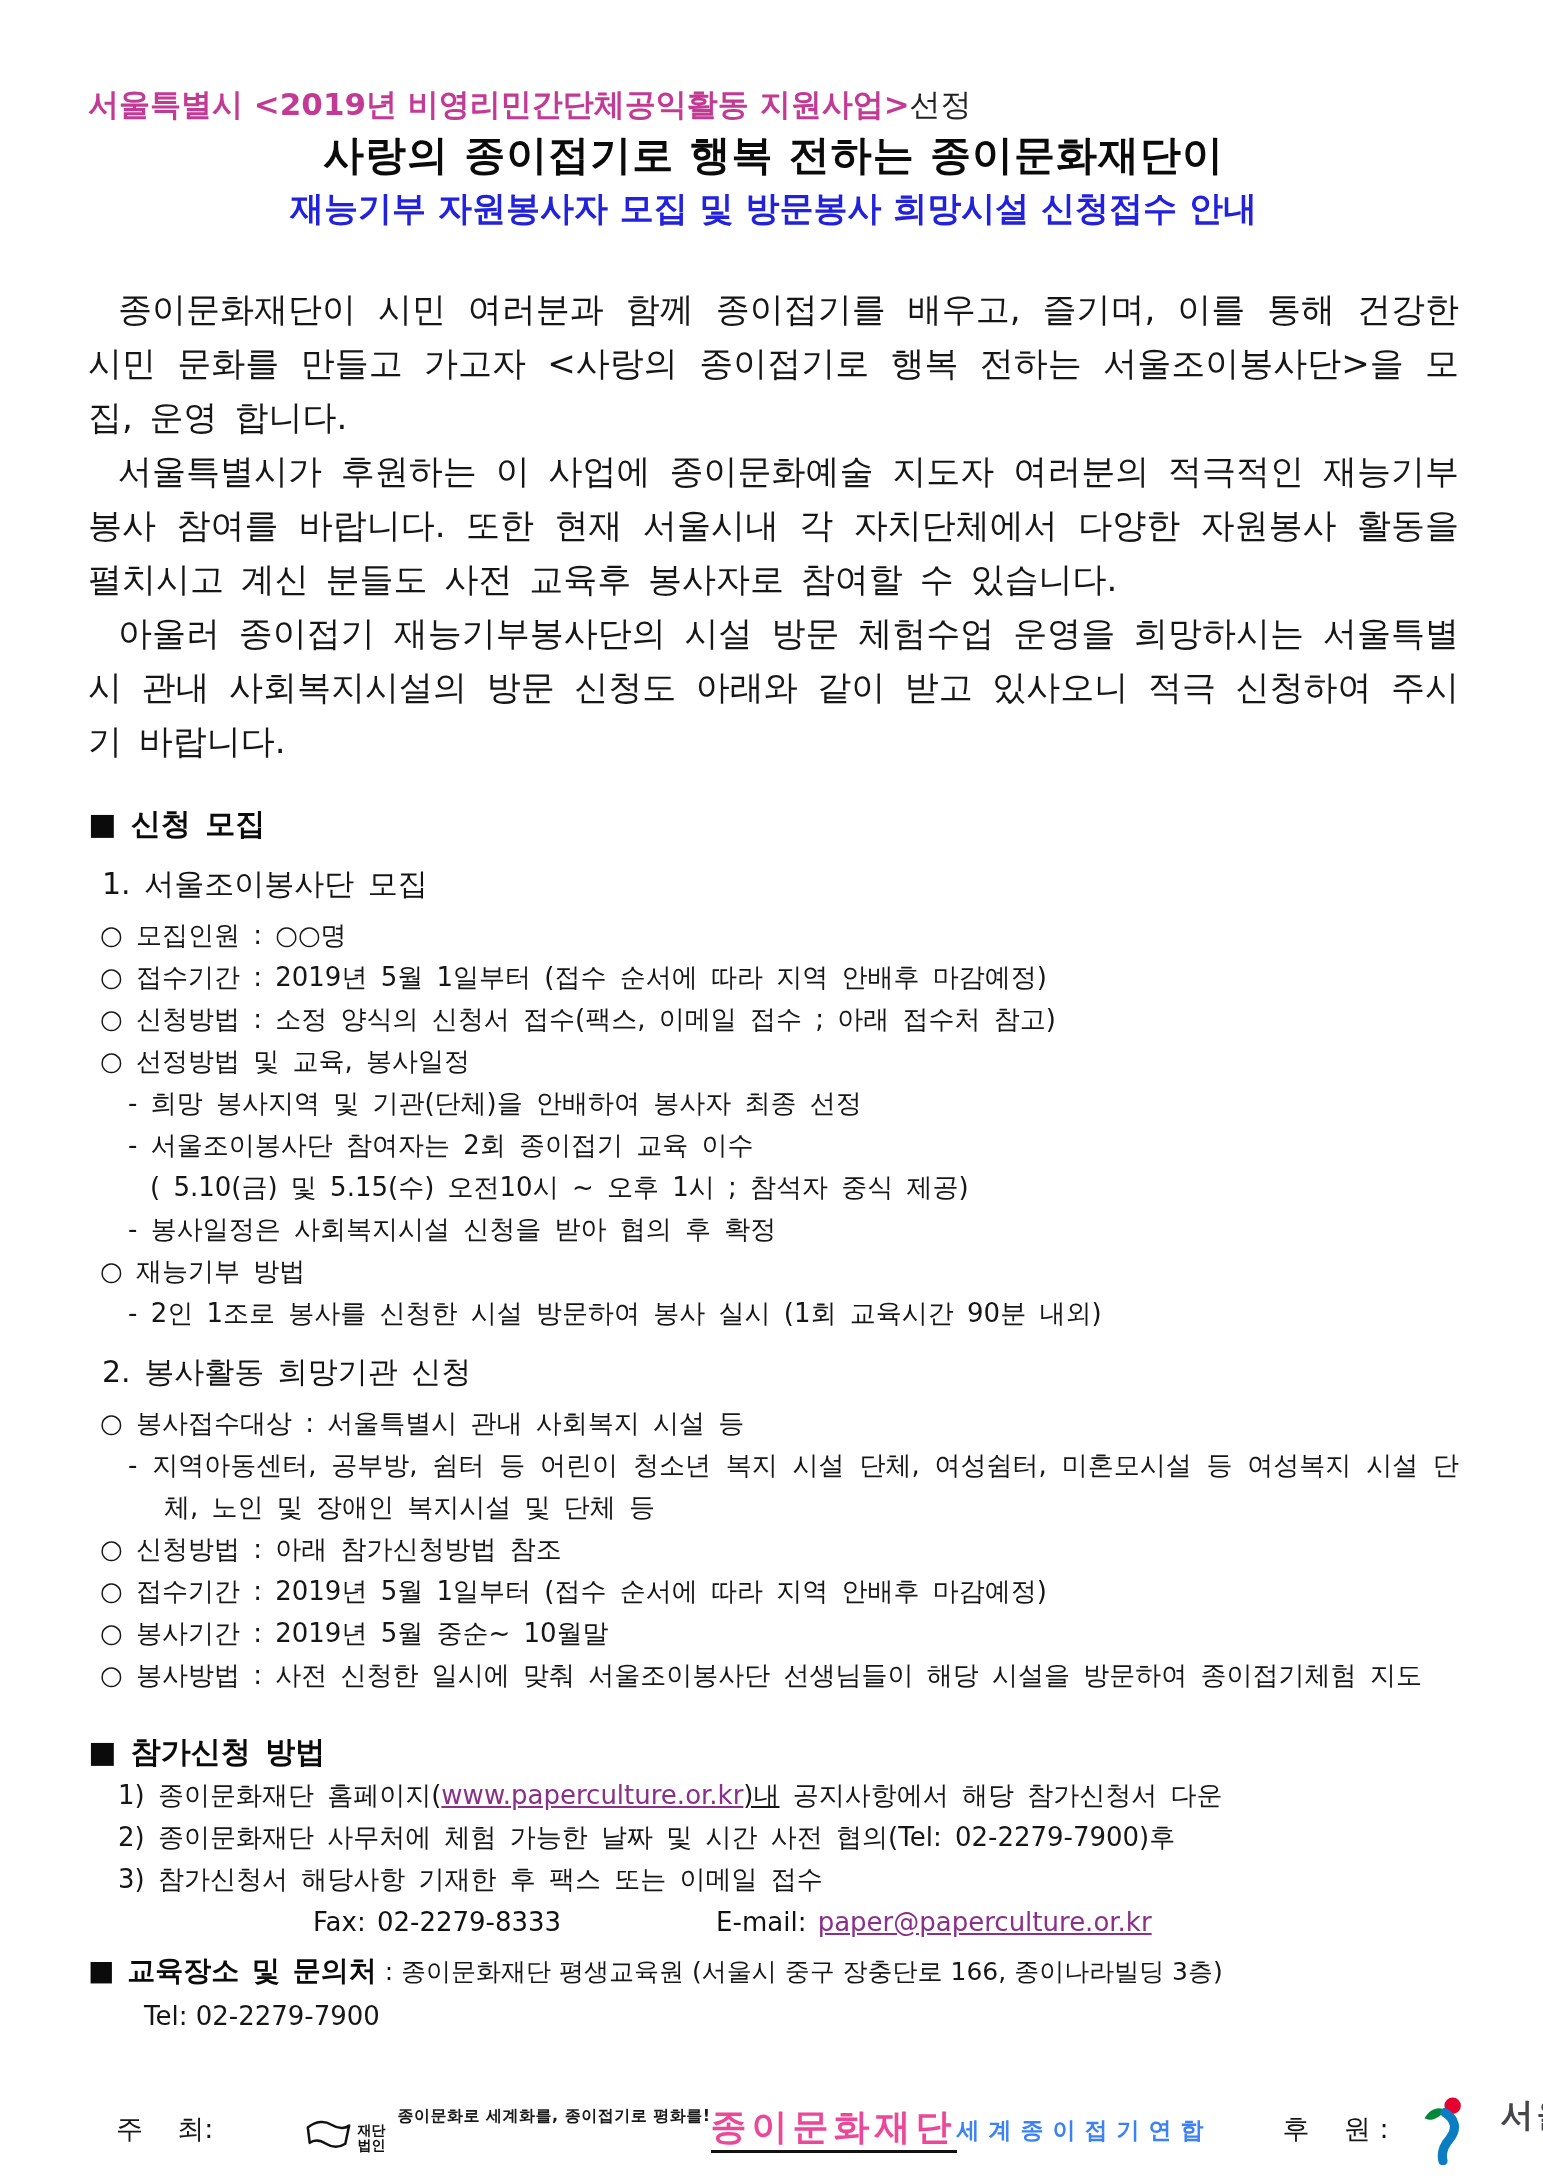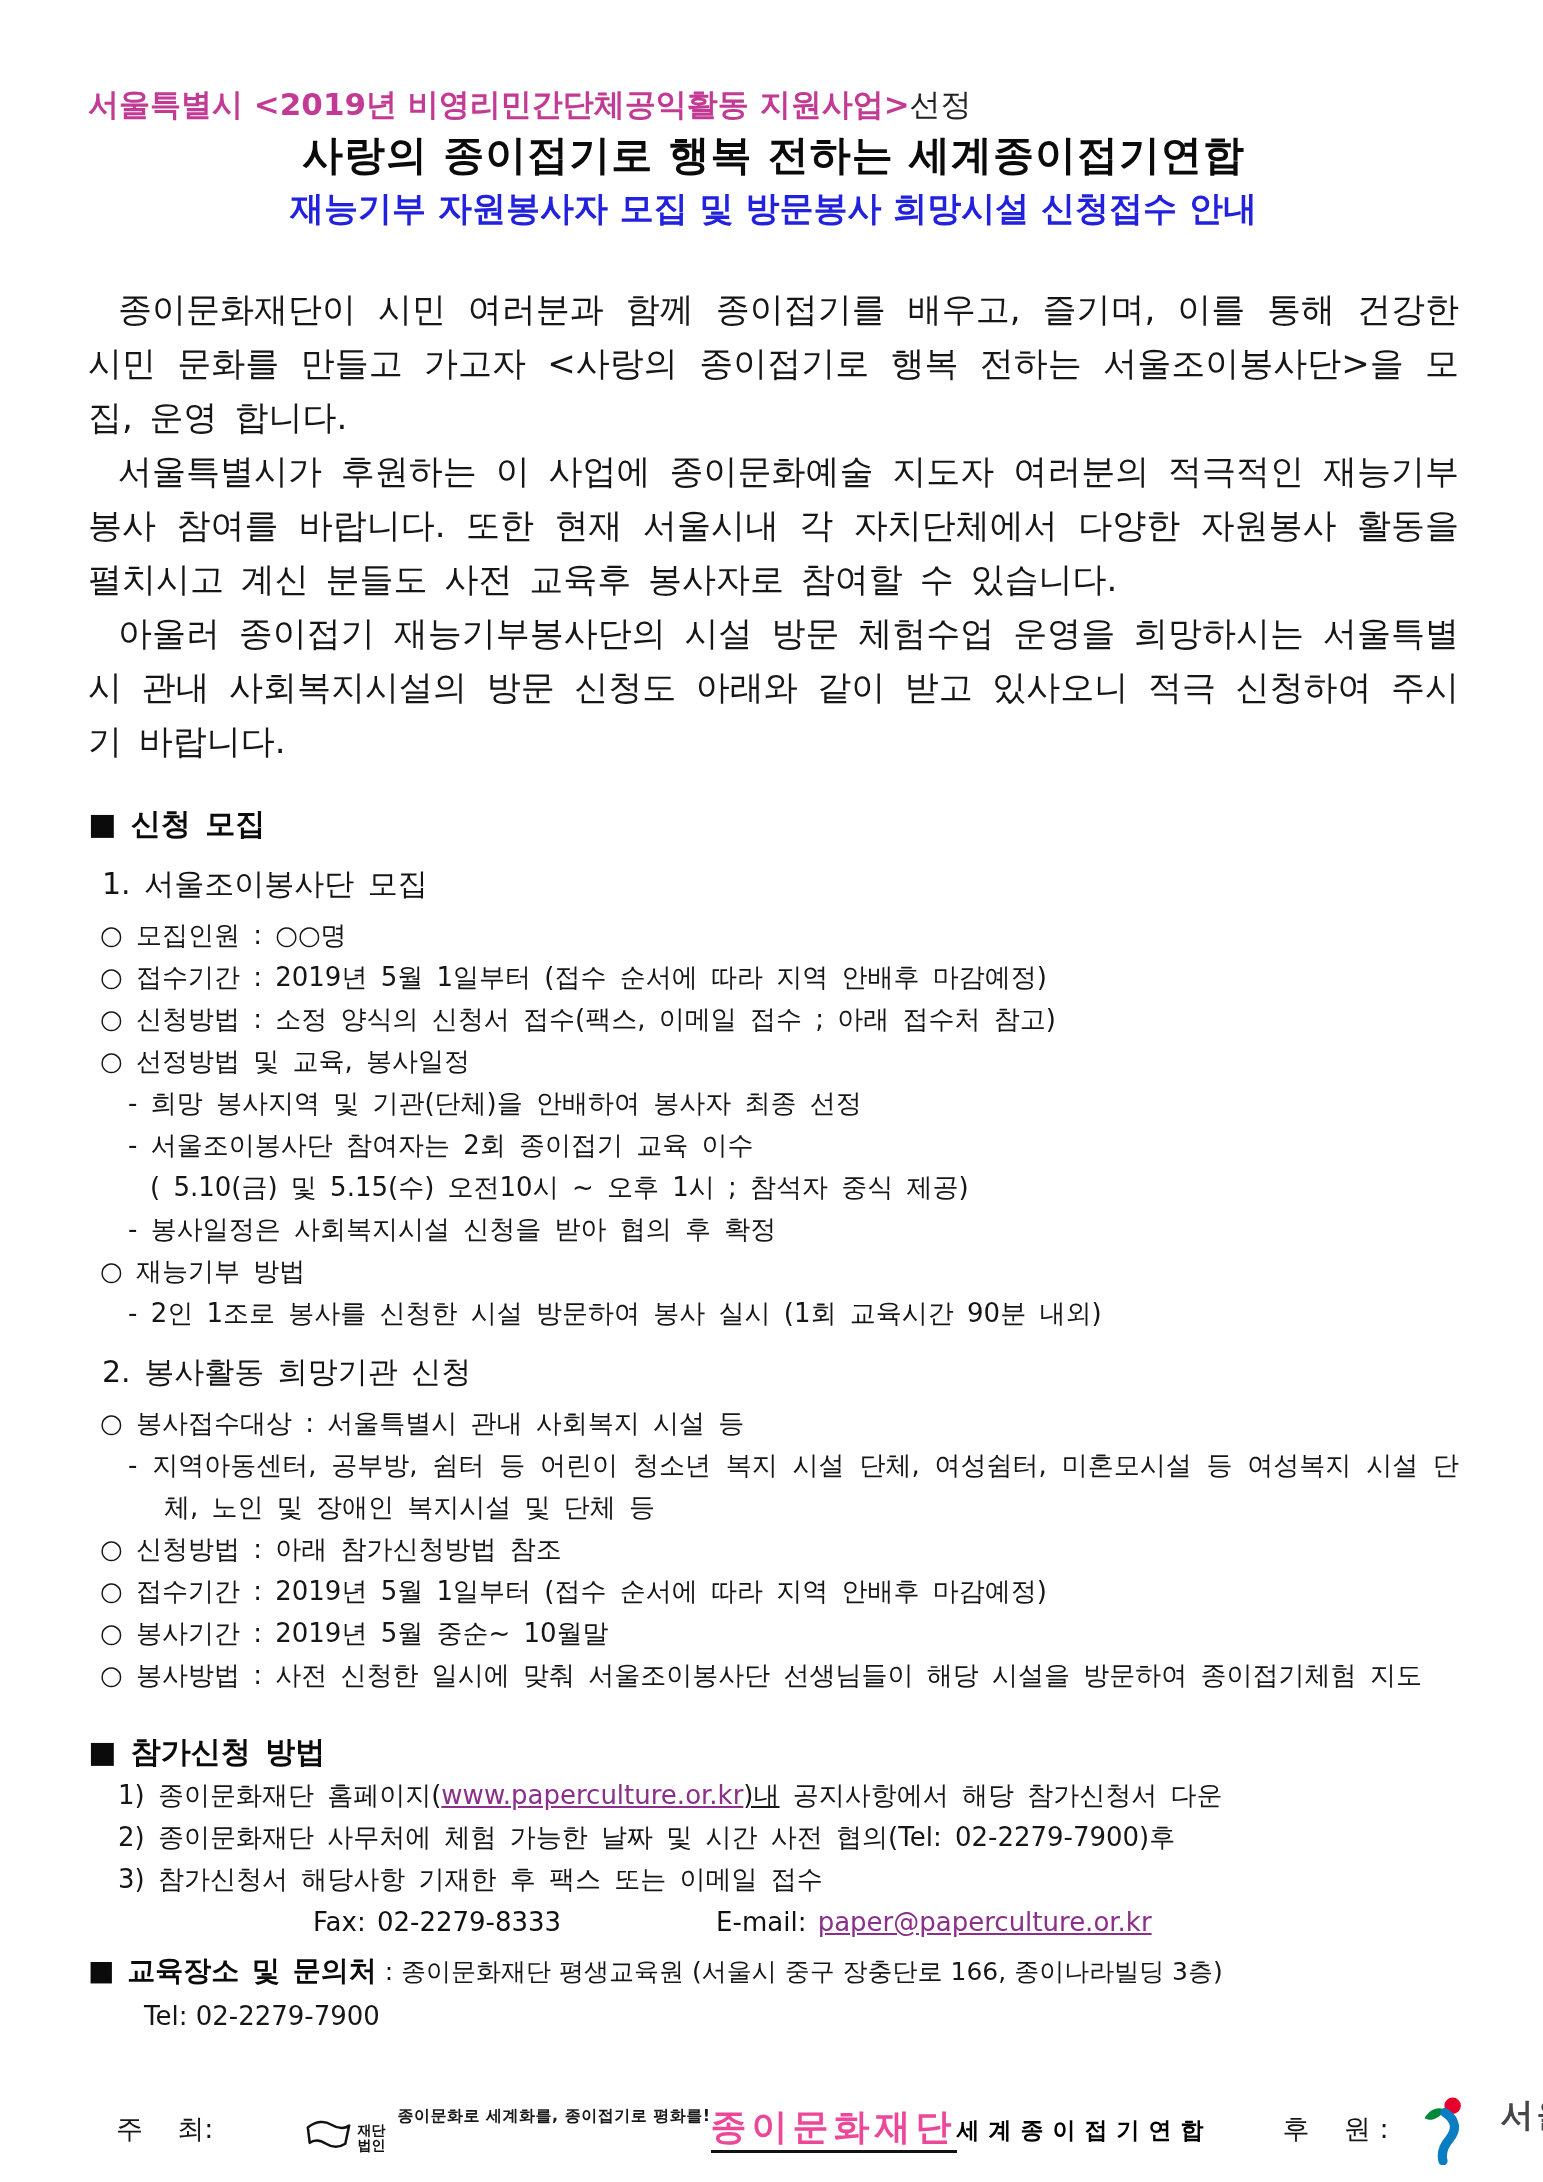--- a/index.html
+++ b/index.html
@@ -187,21 +187,21 @@
     color:#ec4899;
     border-bottom:3px solid #111;
     padding-bottom:2px;
     white-space:nowrap;
   }
   .org-sub{
     font-size:23px;
     line-height:30px;
     font-weight:bold;
     letter-spacing:9px;
-    color:#000000;
+    color:#3b82f6;
     margin-top:2px;
     white-space:nowrap;
   }
   .sponsor-label{margin-left:70px;}
   .seoul-logo{
     display:flex;
     align-items:flex-start;
     margin-left:24px;
     gap:24px;
   }
@@ -216,21 +216,21 @@
   svg{display:block;}
 </style>
 </head>
 <body>
 
 <div class="page">
 
   <div class="subsidy-line">
     <span>서울특별시 &lt;2019년 비영리민간단체공익활동 지원사업&gt;</span><span class="suffix">선정</span>
   </div>
-  <div class="doc-title">사랑의 종이접기로 행복 전하는 세계종이접기연합</div>
+  <div class="doc-title">사랑의 종이접기로 행복 전하는 종이문화재단이</div>
   <div class="doc-subtitle">재능기부 자원봉사자 모집 및 방문봉사 희망시설 신청접수 안내</div>
 
   <div class="intro">
     <p>종이문화재단이 시민 여러분과 함께 종이접기를 배우고, 즐기며, 이를 통해 건강한 시민 문화를 만들고 가고자 &lt;사랑의 종이접기로 행복 전하는 서울조이봉사단&gt;을 모집, 운영 합니다.</p>
     <p>서울특별시가 후원하는 이 사업에 종이문화예술 지도자 여러분의 적극적인 재능기부 봉사 참여를 바랍니다. 또한 현재 서울시내 각 자치단체에서 다양한 자원봉사 활동을 펼치시고 계신 분들도 사전 교육후 봉사자로 참여할 수 있습니다.</p>
     <p>아울러 종이접기 재능기부봉사단의 시설 방문 체험수업 운영을 희망하시는 서울특별시 관내 사회복지시설의 방문 신청도 아래와 같이 받고 있사오니 적극 신청하여 주시기 바랍니다.</p>
   </div>
 
   <div class="sec-head">■ 신청 모집</div>
 

